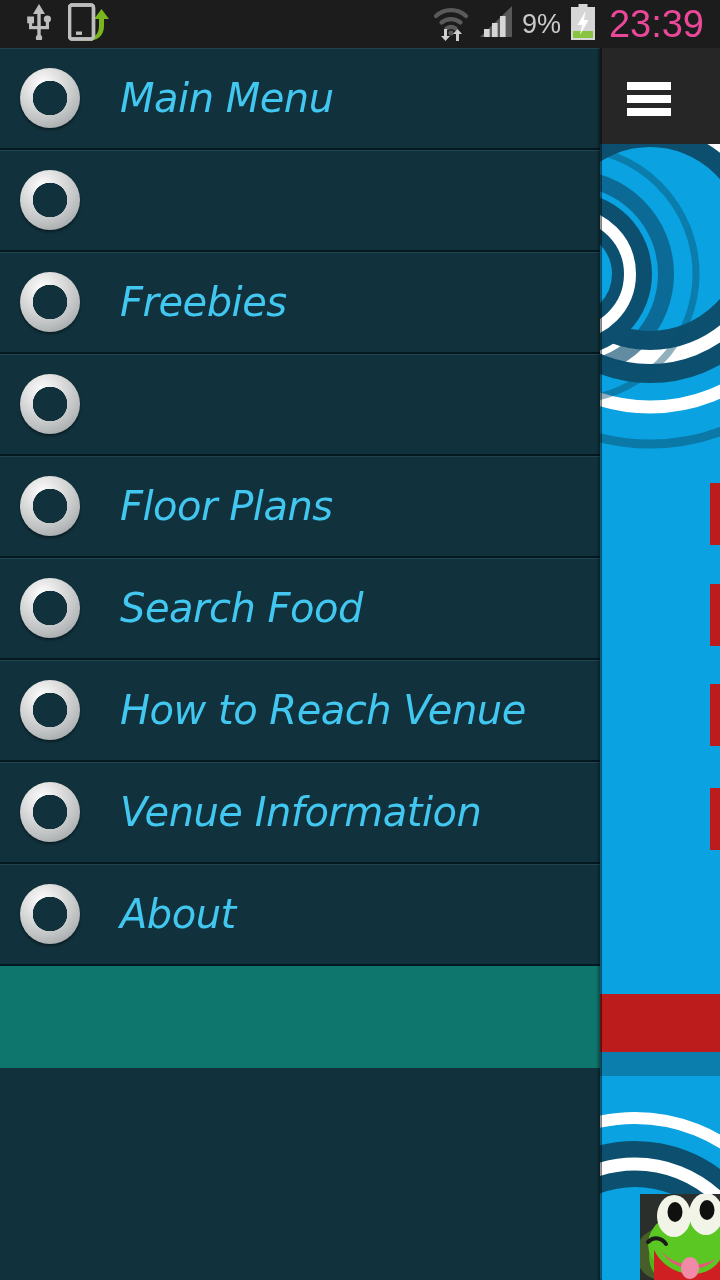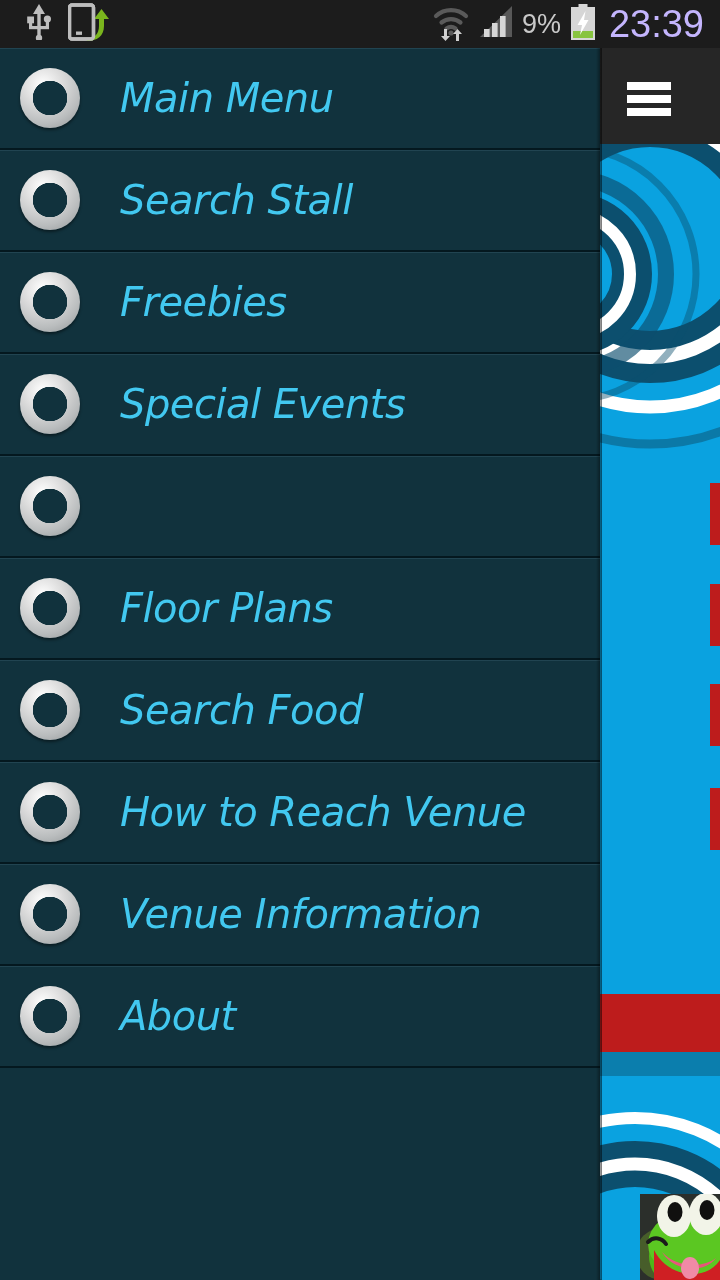--- a/index.html
+++ b/index.html
@@ -16,21 +16,21 @@
   .sb-left { display:flex; align-items:center; gap:14px; padding-left:24px; }
   .sb-right { margin-left:auto; display:flex; align-items:center; gap:9px; padding-right:16px; }
 
   .ico { display:block; }
 
   .pct {
     color:#c9c9c9; font-size:27px; letter-spacing:0px;
     font-family:"Liberation Sans", sans-serif;
   }
   .clock {
-    color:#c4b5fd; font-size:38px; line-height:38px; letter-spacing:0px;
+    color:#ec4899; font-size:38px; line-height:38px; letter-spacing:0px;
     font-family:"Liberation Sans", sans-serif; margin-left:4px;
   }
 
   
   #app {
     position:absolute; left:600px; top:48px; width:120px; height:1232px;
     overflow:hidden; background:#0aa2e0;
   }
   #app-header {
     position:absolute; left:0; top:0; width:120px; height:96px;
@@ -246,32 +246,27 @@
   <div id="drawer">
     <div id="menu-list">
 
       <div class="menu-item">
         <div class="bullet"></div>
         <div class="menu-label">Main Menu</div>
       </div>
 
       <div class="menu-item">
         <div class="bullet"></div>
-        <div class="menu-label">Search Stall</div>
       </div>
 
       <div class="menu-item">
         <div class="bullet"></div>
         <div class="menu-label">Freebies</div>
       </div>
 
-      <div class="menu-item">
-        <div class="bullet"></div>
-        <div class="menu-label">Special Events</div>
-      </div>
 
       <div class="menu-item">
         <div class="bullet"></div>
       </div>
 
       <div class="menu-item">
         <div class="bullet"></div>
         <div class="menu-label">Floor Plans</div>
       </div>
 

